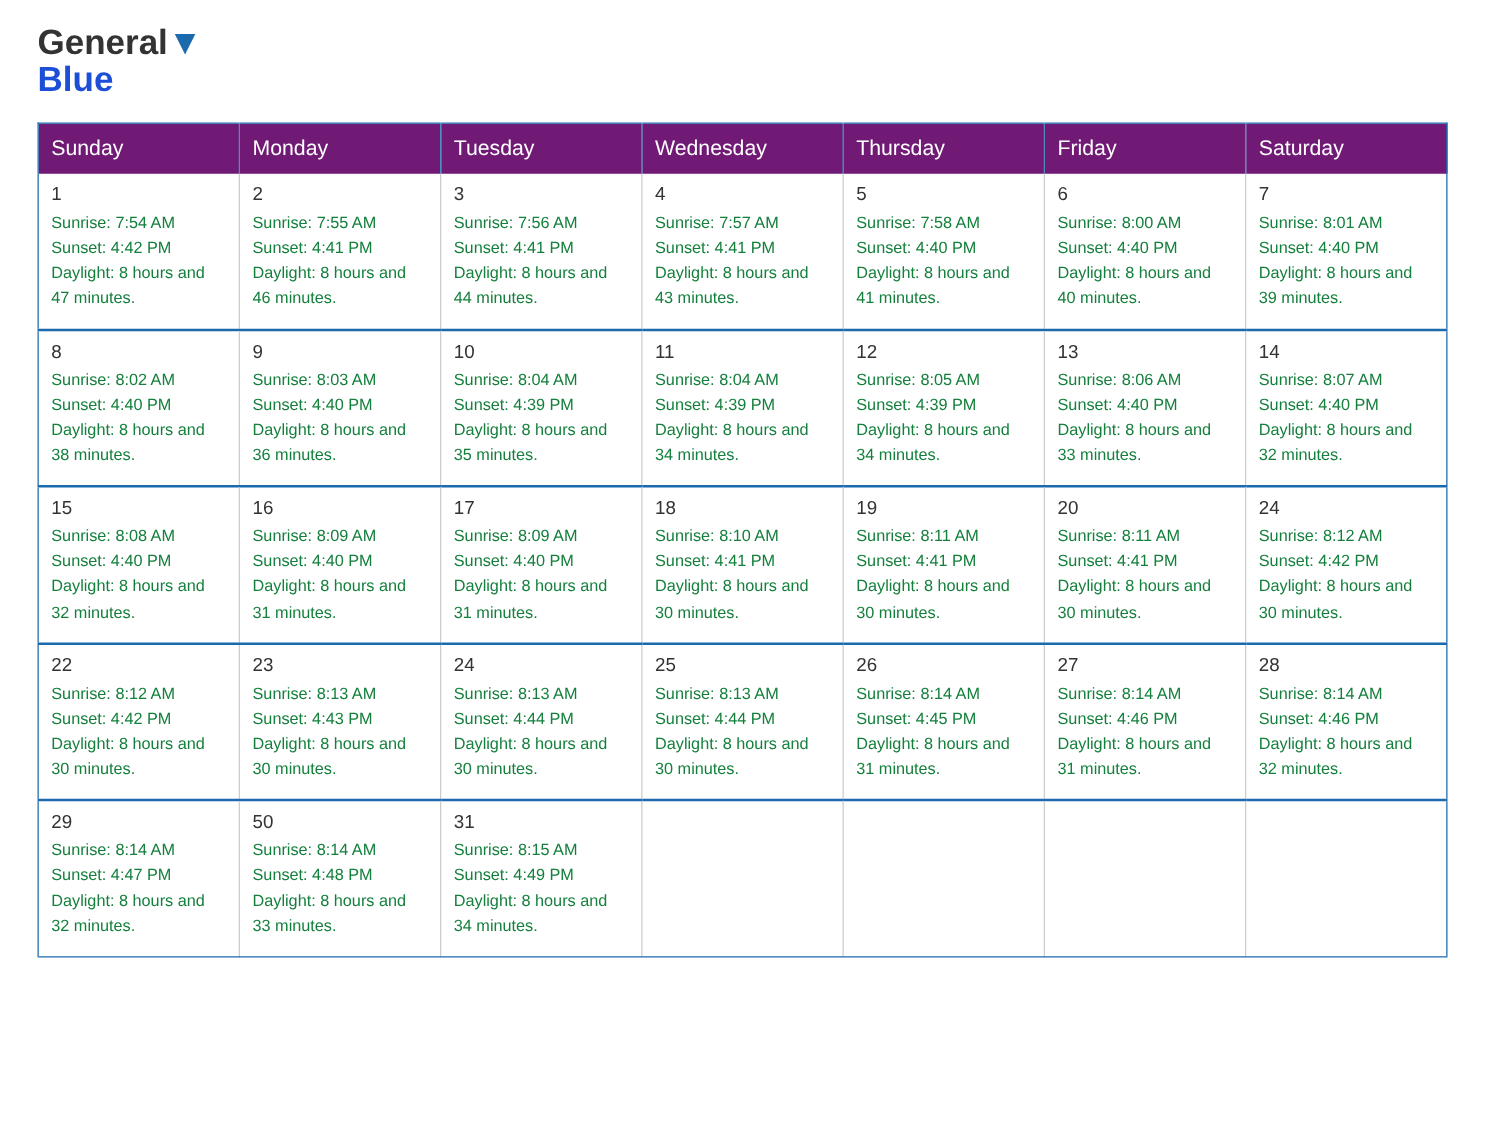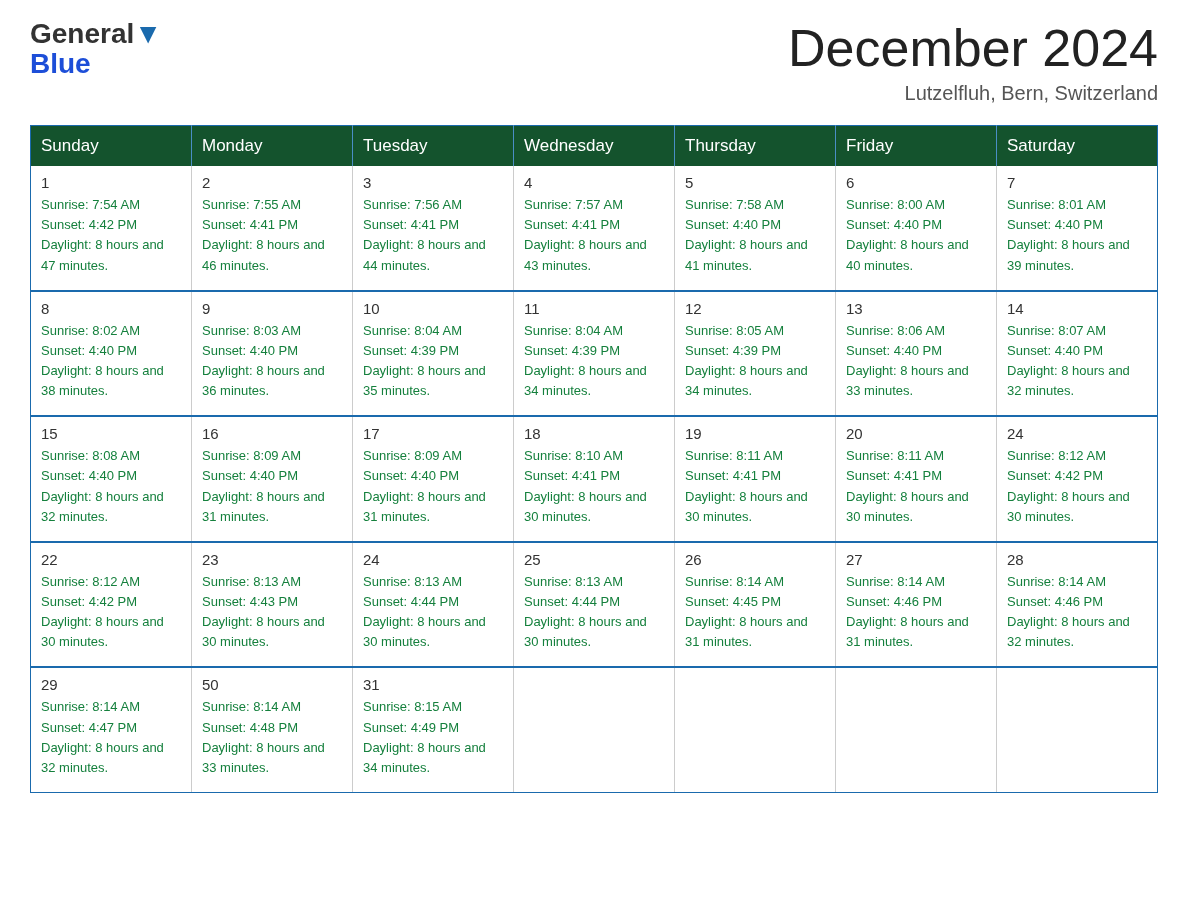--- a/index.html
+++ b/index.html
@@ -5,21 +5,21 @@
     * { margin: 0; padding: 0; box-sizing: border-box; }
     body {
       font-family: Arial, sans-serif;
       background: #fff;
       width: 1188px;
       min-height: 918px;
       padding: 20px 30px;
     }
     .header {
       display: flex;
-      justify-content: space-between;
+      justify-content: flex-start;
       align-items: flex-start;
       margin-bottom: 20px;
     }
     .logo {
       display: flex;
       flex-direction: column;
       align-items: flex-start;
     }
     .logo-general {
       font-size: 28px;
@@ -50,21 +50,21 @@
       font-size: 20px;
       color: #555;
       margin-top: 5px;
     }
     .calendar-table {
       width: 100%;
       border-collapse: collapse;
       border: 1px solid #1a6aad;
     }
     .calendar-table thead tr th {
-      background-color: #14532d;
+      background-color: #701a75;
       color: #fff;
       font-size: 17px;
       font-weight: normal;
       padding: 10px 10px;
       text-align: left;
       border-right: 1px solid #4a8ec5;
     }
     .calendar-table thead tr th:last-child {
       border-right: none;
     }
@@ -101,24 +101,20 @@
   </style>
 </head>
 <body>
 
 <div class="header">
   <div class="logo">
     <div class="logo-general">
       General<span>▼</span>
     </div>
     <div class="logo-blue">Blue</div>
-  </div>
-  <div class="title-section">
-    <div class="month-title">December 2024</div>
-    <div class="location">Lutzelfluh, Bern, Switzerland</div>
   </div>
 </div>
 
 <table class="calendar-table">
   <thead>
     <tr>
       <th>Sunday</th>
       <th>Monday</th>
       <th>Tuesday</th>
       <th>Wednesday</th>

